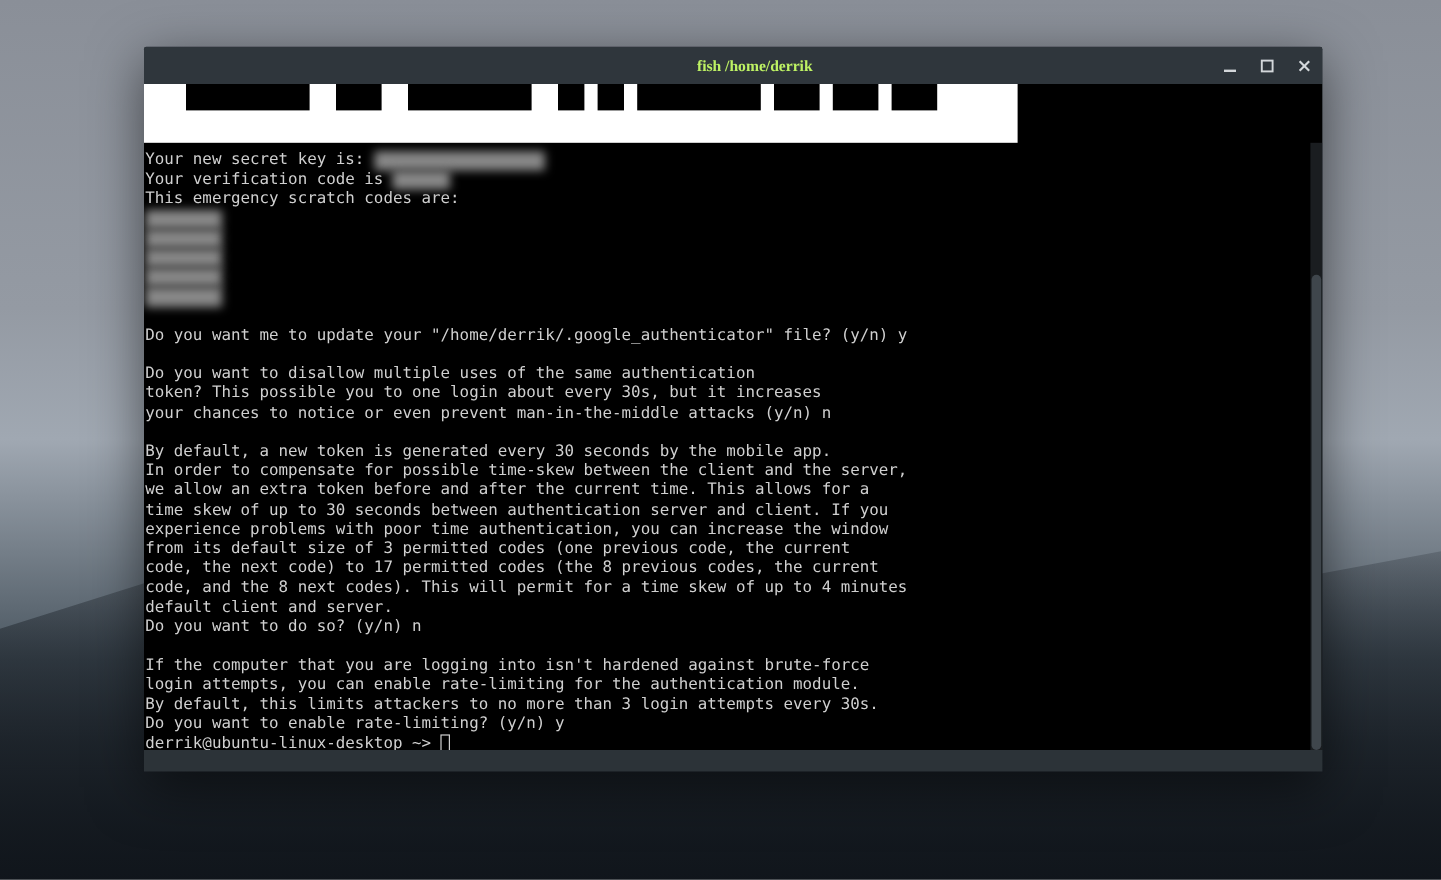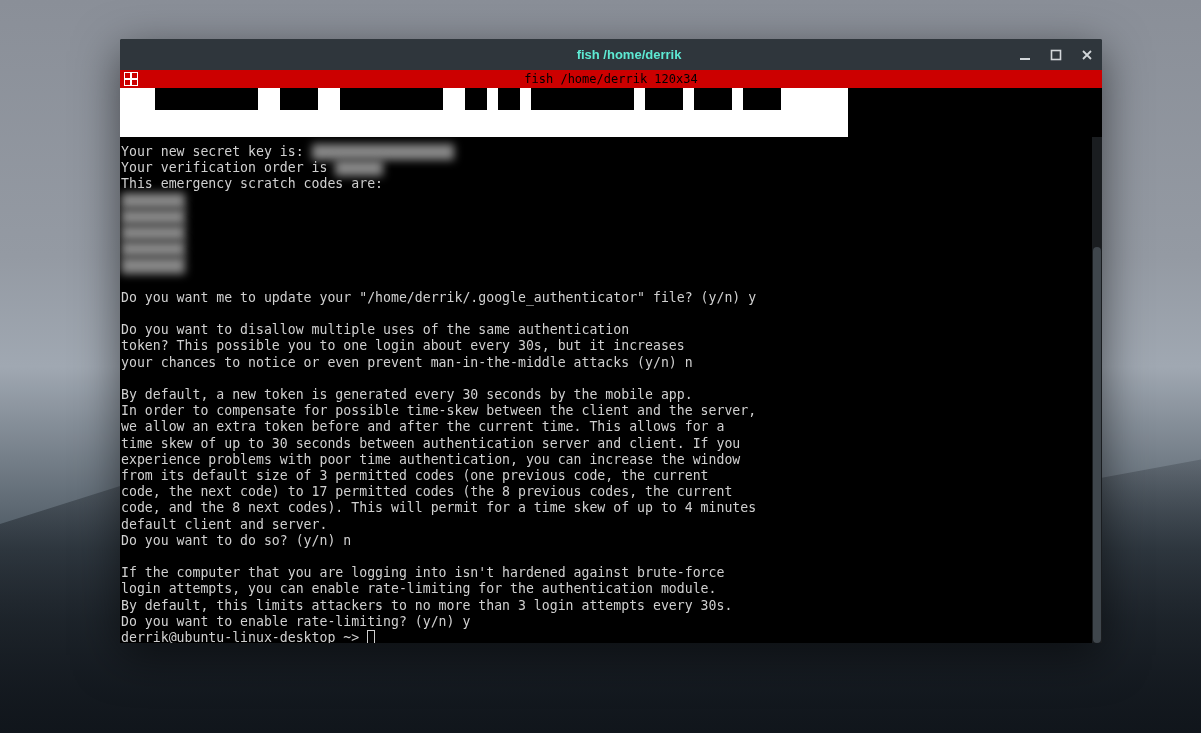--- a/index.html
+++ b/index.html
@@ -36,22 +36,22 @@
       height: 31px;
       background: #2f363c;
       display: flex;
       align-items: center;
       position: relative;
     }
     .titlebar-title {
       position: absolute;
       left: 0; right: 0;
       text-align: center;
-      color: #5eead4;
-      font-family: Liberation Sans, sans-serif;
+      color: #bef264;
+      font-family: Liberation Serif, serif;
       font-size: 13px;
       font-weight: bold;
       pointer-events: none;
       padding-left: 36px;
     }
     .win-controls {
       position: absolute;
       right: 0;
       top: 0;
       height: 31px;
@@ -182,32 +182,20 @@
           </svg>
       </div>
       <div class="win-btn">
         <svg width="12" height="12" viewBox="0 0 12 12">
             <path d="M2 2 L10 10 M10 2 L2 10" stroke="#d3d7da" stroke-width="1.8"></path>
           </svg>
       </div>
     </div>
   </div>
 
-  <div class="tab-strip">
-    <div class="tab-menu-icon">
-      <svg width="14" height="14" viewBox="0 0 14 14">
-        <rect x="0" y="0" width="14" height="14" fill="#fff"></rect>
-        <rect x="1" y="1" width="5" height="5" fill="#cc0000"></rect>
-        <rect x="8" y="1" width="5" height="5" fill="#cc0000"></rect>
-        <rect x="1" y="8" width="5" height="5" fill="#cc0000"></rect>
-        <rect x="8" y="8" width="5" height="5" fill="#cc0000"></rect>
-      </svg>
-    </div>
-    <div class="tab-label">fish  /home/derrik 120x34</div>
-  </div>
 
   <div class="terminal-body">
     <div class="qr-zone"></div>
     <div class="qr-blocks">
       <div style="width:35px"></div>
       <div class="qr-b" style="width:103px"></div>
       <div style="width:22px"></div>
       <div class="qr-b" style="width:38px"></div>
       <div style="width:22px"></div>
       <div class="qr-b" style="width:103px"></div>
@@ -219,21 +207,21 @@
       <div class="qr-b" style="width:103px"></div>
       <div style="width:11px"></div>
       <div class="qr-b" style="width:38px"></div>
       <div style="width:11px"></div>
       <div class="qr-b" style="width:38px"></div>
       <div style="width:11px"></div>
       <div class="qr-b" style="width:38px"></div>
     </div>
 
     <div class="terminal-text"><span>Your new secret key is: </span><span class="blur">XX XXXX XXXXXXXXXX</span>
-<span>Your verification order is </span><span class="blur">XXXXXX</span>
+<span>Your verification code is </span><span class="blur">XXXXXX</span>
 <span>This emergency scratch codes are:</span>
 <span class="blur">  XXXXXX</span>
 <span class="blur">  XXXXXX</span>
 <span class="blur">  XXXXXX</span>
 <span class="blur">  XXXXXX</span>
 <span class="blur">  XXXXXX</span>
 
 <span>Do you want me to update your "/home/derrik/.google_authenticator" file? (y/n) y</span>
 
 <span>Do you want to disallow multiple uses of the same authentication</span>

